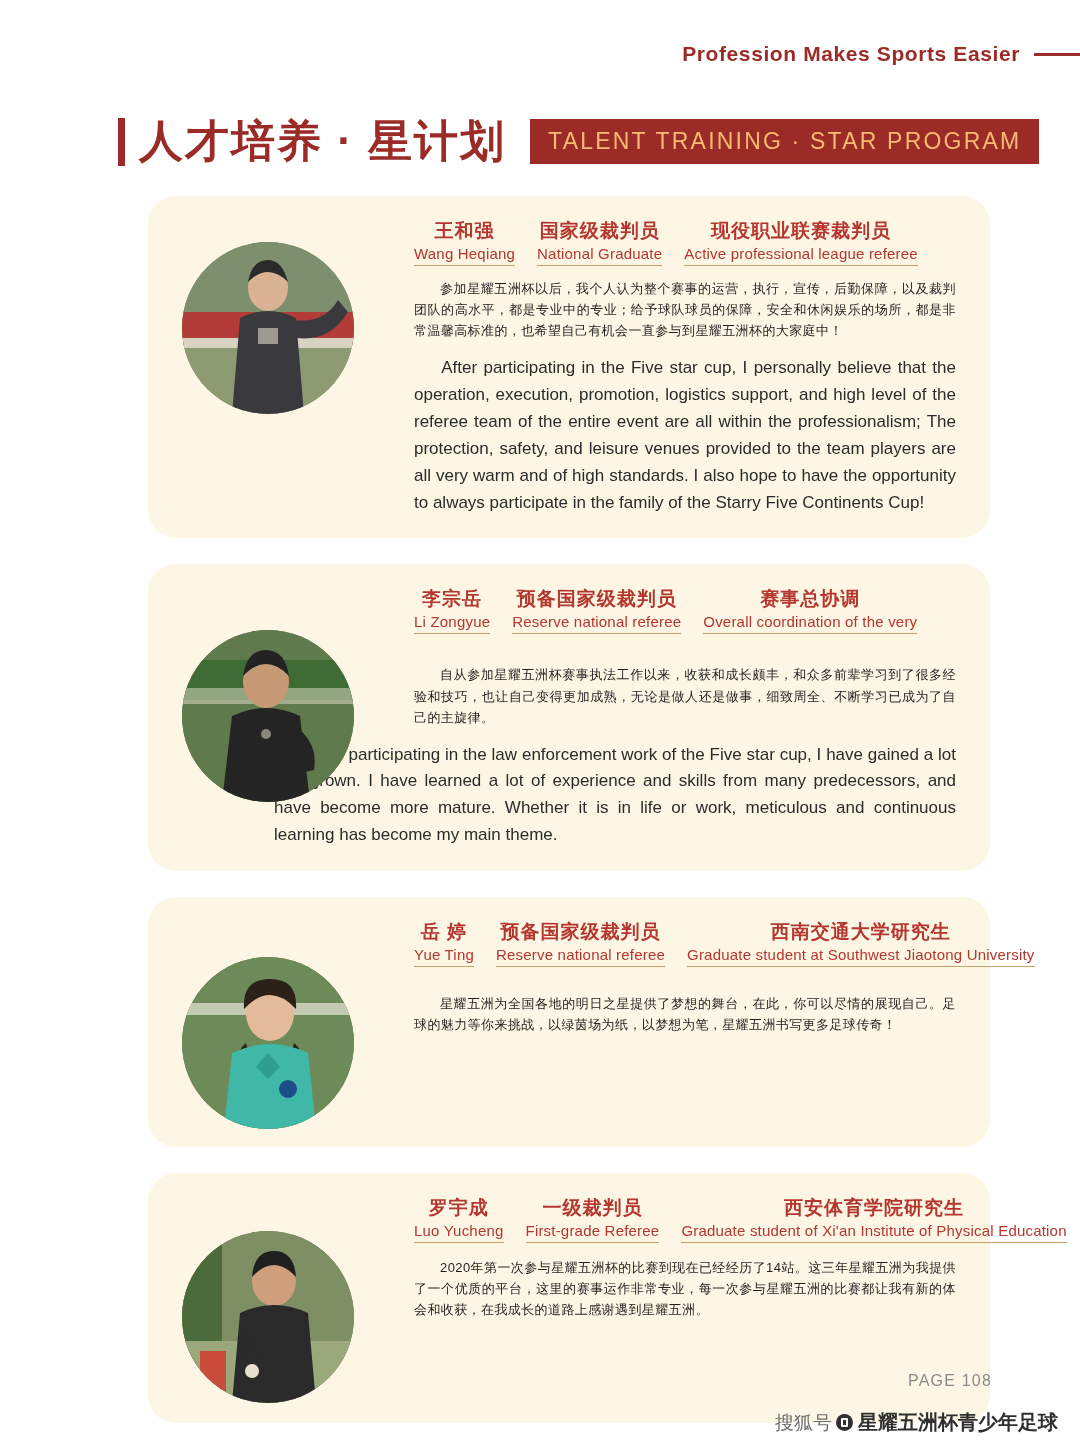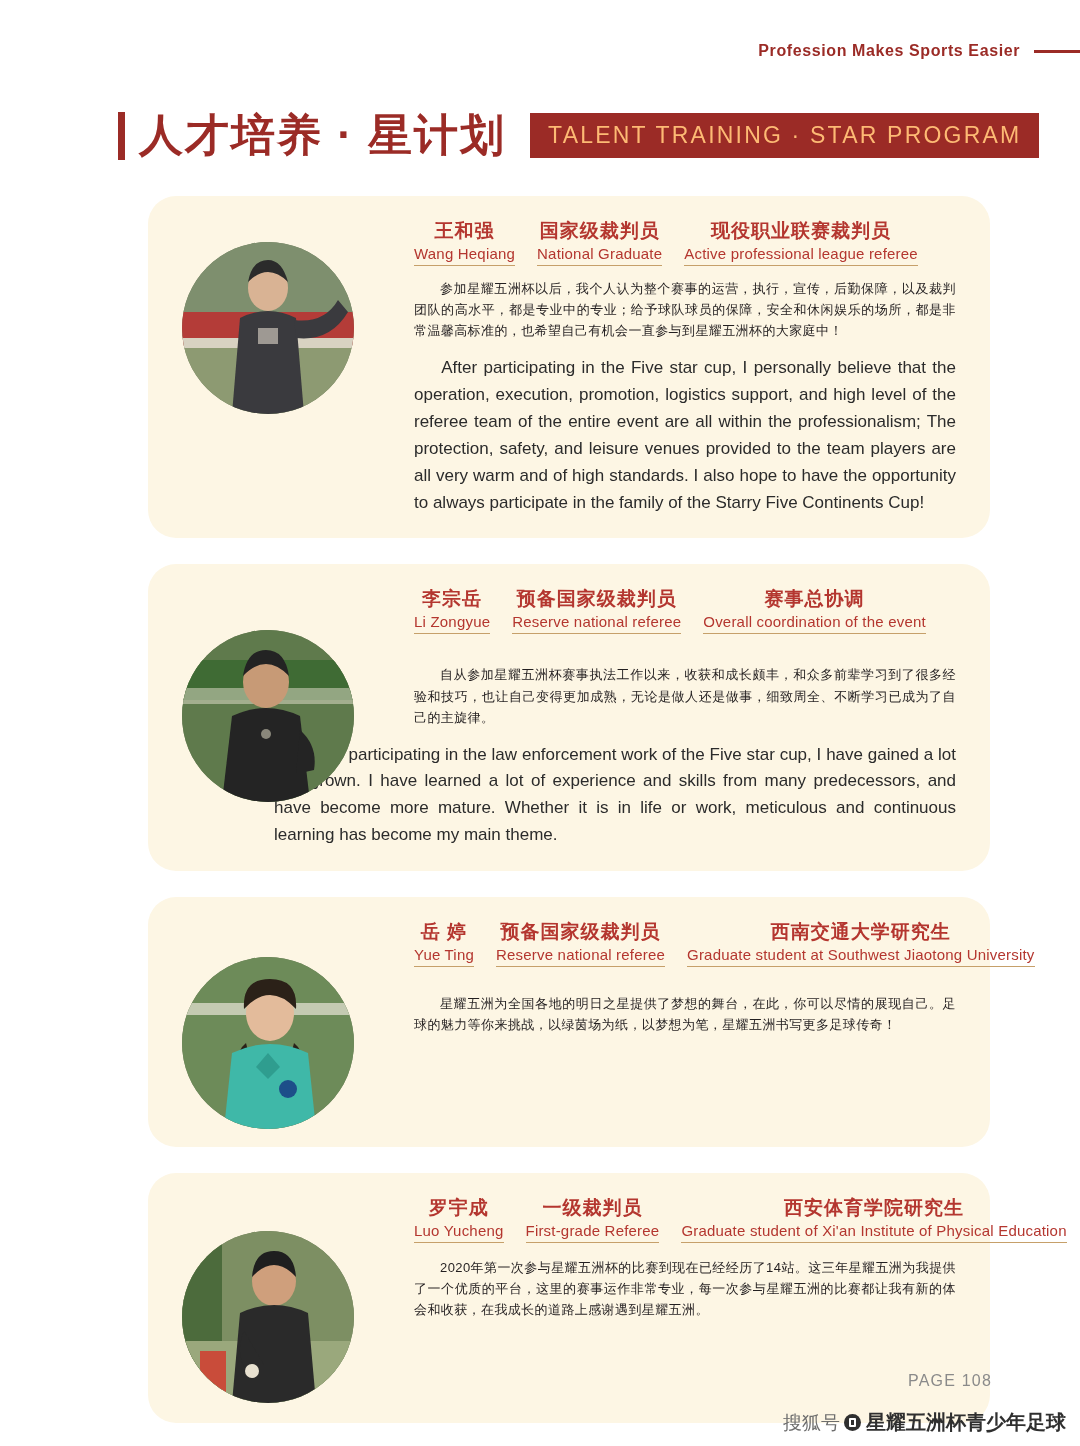--- a/index.html
+++ b/index.html
@@ -22,37 +22,37 @@
     position: absolute;
     top: 42px;
     right: 0;
     width: 100%;
     display: flex;
     justify-content: flex-end;
     align-items: center;
   }
   .header-tagline {
     font-family: "Liberation Sans", sans-serif;
-    font-size: 16px;
+    font-size: 21px;
     font-weight: bold;
     letter-spacing: 0.6px;
     color: #9b2b26;
   }
   .header-rule {
     display: inline-block;
     width: 46px;
     height: 3px;
     background: #9b2b26;
     margin-left: 14px;
   }
 
   
   .title-row {
     position: absolute;
-    top: 110px;
+    top: 116px;
     left: 118px;
     display: flex;
     align-items: center;
     text-align: center;
   }
   .title-bar {
     width: 7px;
     height: 48px;
     background: #9b2b26;
     margin-right: 14px;
@@ -176,21 +176,21 @@
     position: absolute;
     right: 88px;
     bottom: 56px;
     font-size: 16px;
     letter-spacing: 1.2px;
     color: #8a8a8a;
     font-family: "Liberation Sans", sans-serif;
   }
   .watermark {
     position: absolute;
-    right: 14px;
+    right: 22px;
     bottom: 10px;
     display: flex;
     align-items: center;
     font-size: 20px;
     color: #2f2f2f;
     font-weight: bold;
     padding-left: 47px;
   }
   .wm-prefix { color: #6d6d6d; font-weight: normal; font-size: 19px; margin-right: 2px; }
   .wm-dot {
@@ -276,21 +276,21 @@
         <div class="name-en">Li Zongyue</div>
         <div class="name-underline"></div>
       </div>
       <div class="name-unit">
         <div class="name-cn">预备国家级裁判员</div>
         <div class="name-en">Reserve national referee</div>
         <div class="name-underline"></div>
       </div>
       <div class="name-unit">
         <div class="name-cn">赛事总协调</div>
-        <div class="name-en">Overall coordination of the event</div>
+        <div class="name-en">Overall coordination of the very</div>
         <div class="name-underline"></div>
       </div>
     </div>
     <div class="quote-cn">自从参加星耀五洲杯赛事执法工作以来，收获和成长颇丰，和众多前辈学习到了很多经验和技巧，也让自己变得更加成熟，无论是做人还是做事，细致周全、不断学习已成为了自己的主旋律。</div>
     <div class="quote-en">Since participating in the law enforcement work of the Five star cup, I have gained a lot and grown. I have learned a lot of experience and skills from many predecessors, and have become more mature. Whether it is in life or work, meticulous and continuous learning has become my main theme.</div>
   </div>
 
   <div class="card card3">
     <div class="photo p3">
       <svg class="ph-sky" viewBox="0 0 172 172" preserveAspectRatio="xMidYMid slice">

